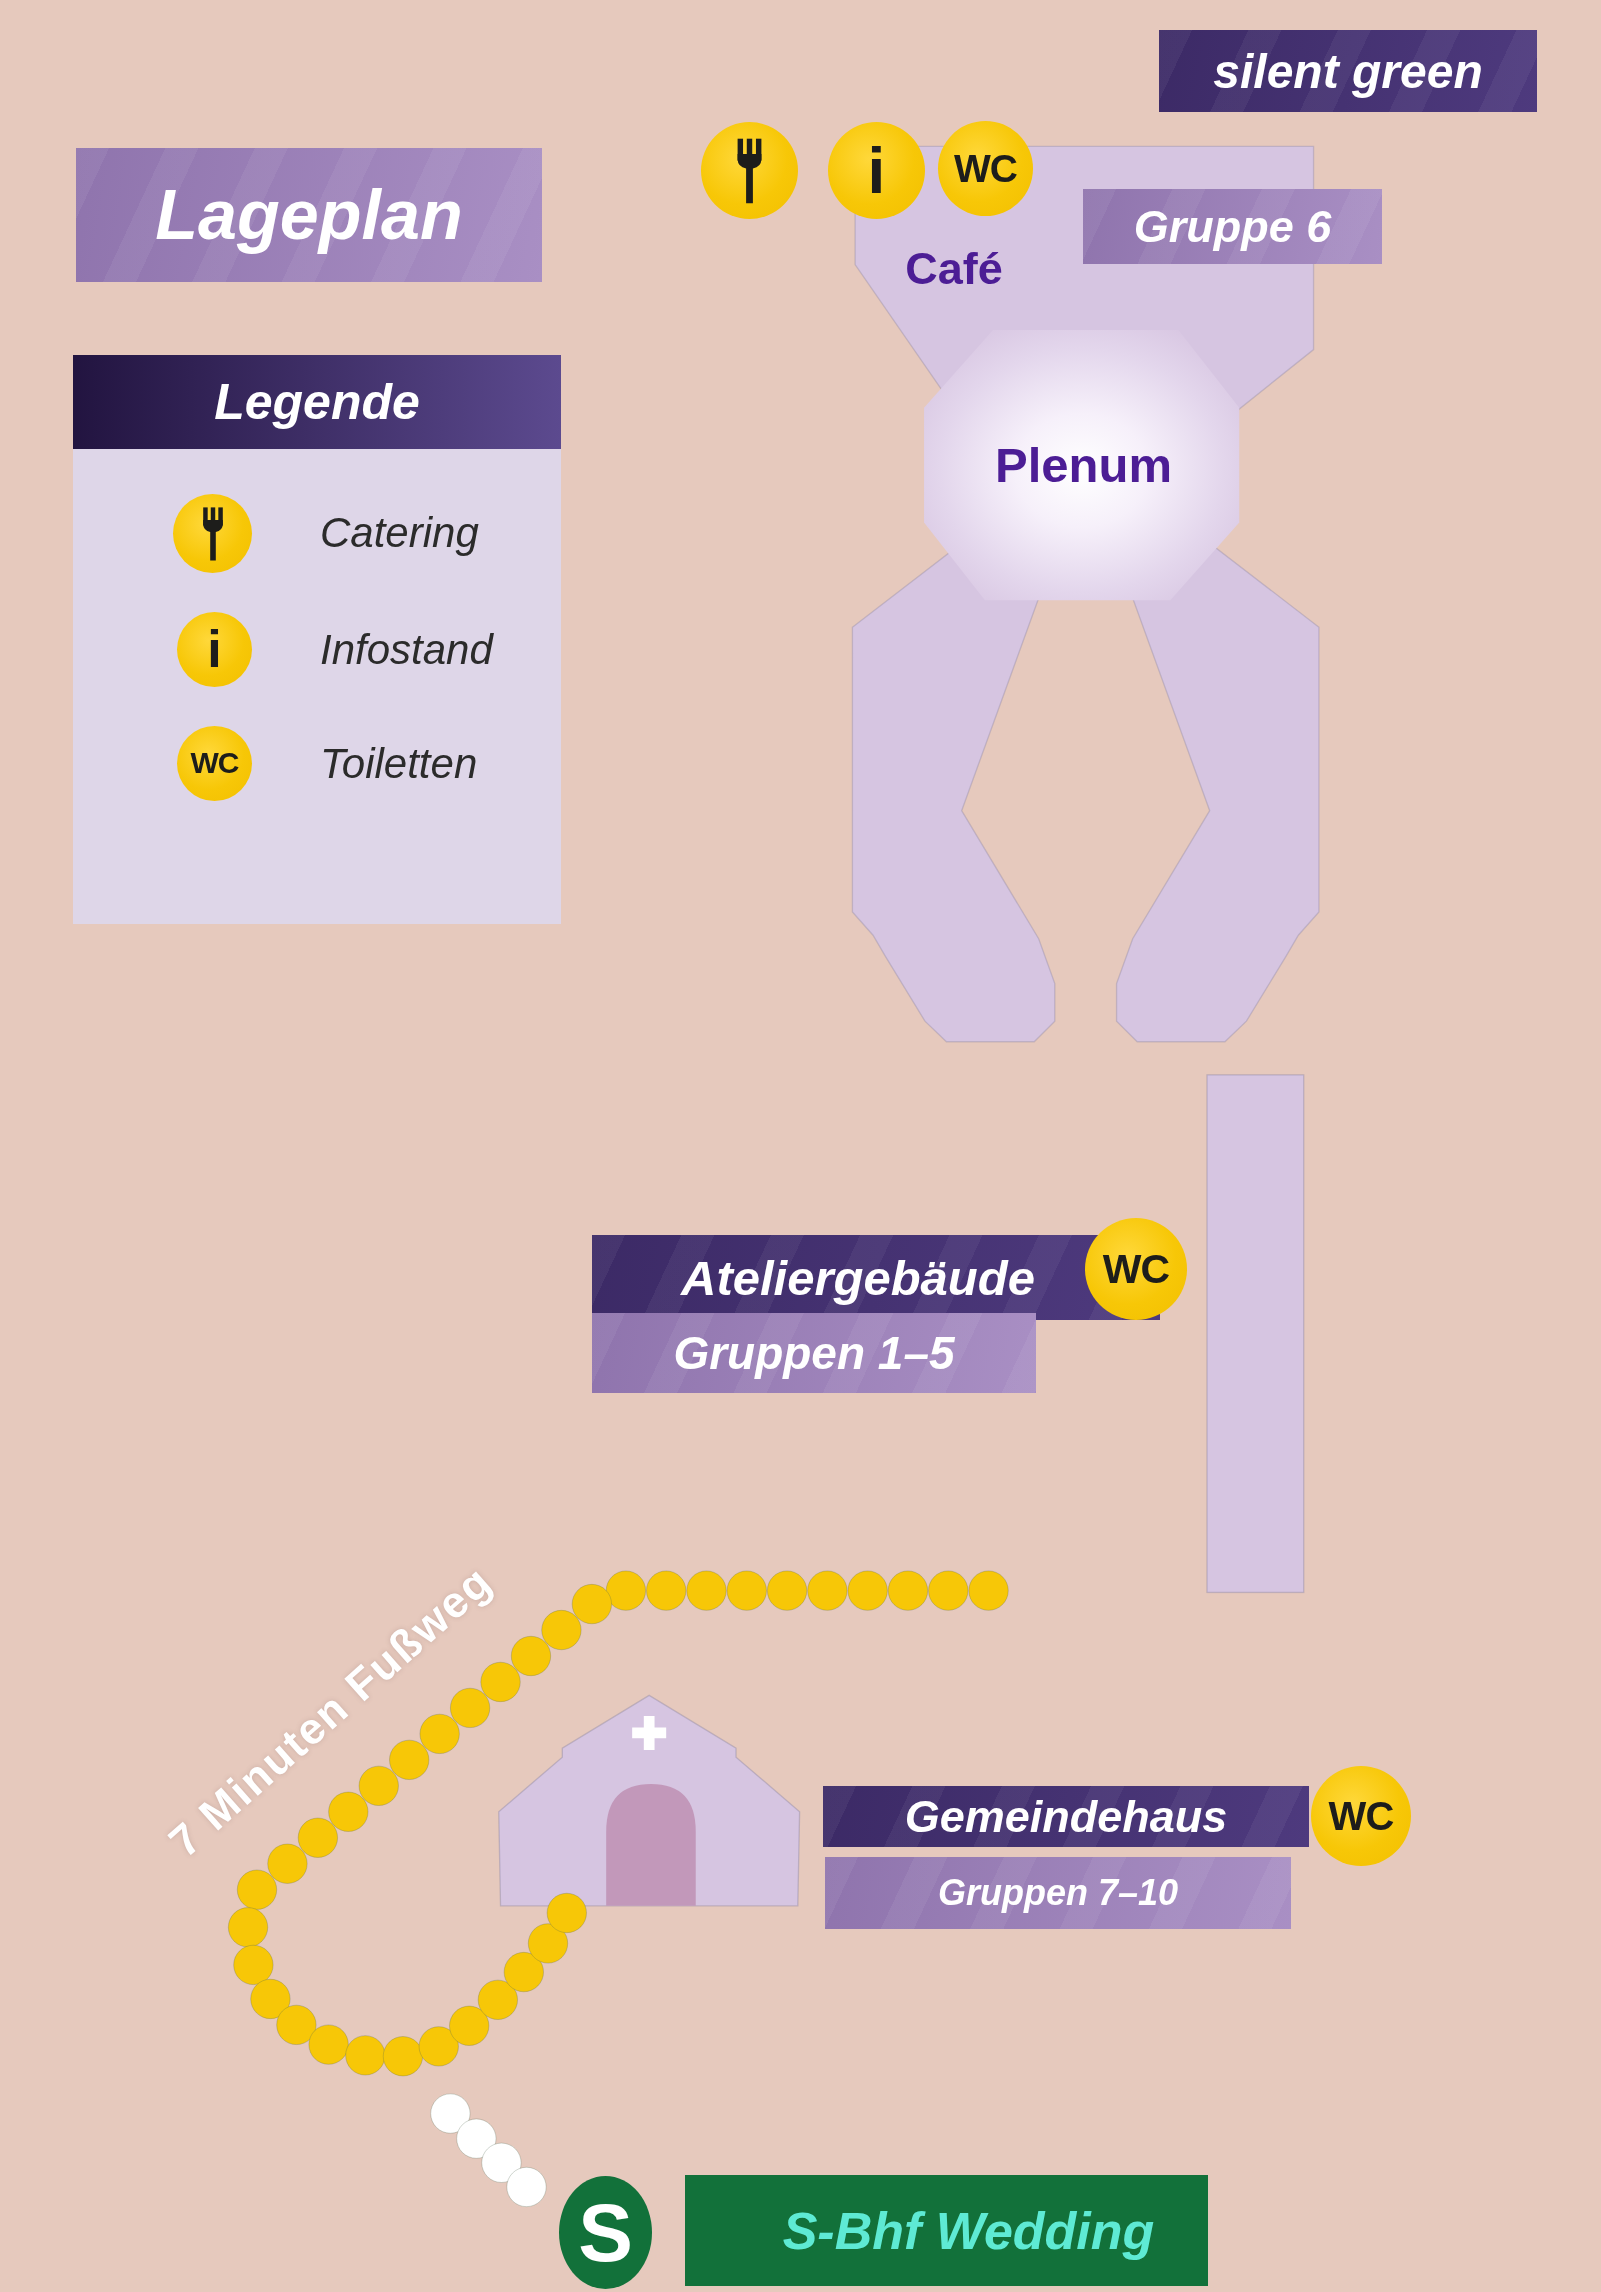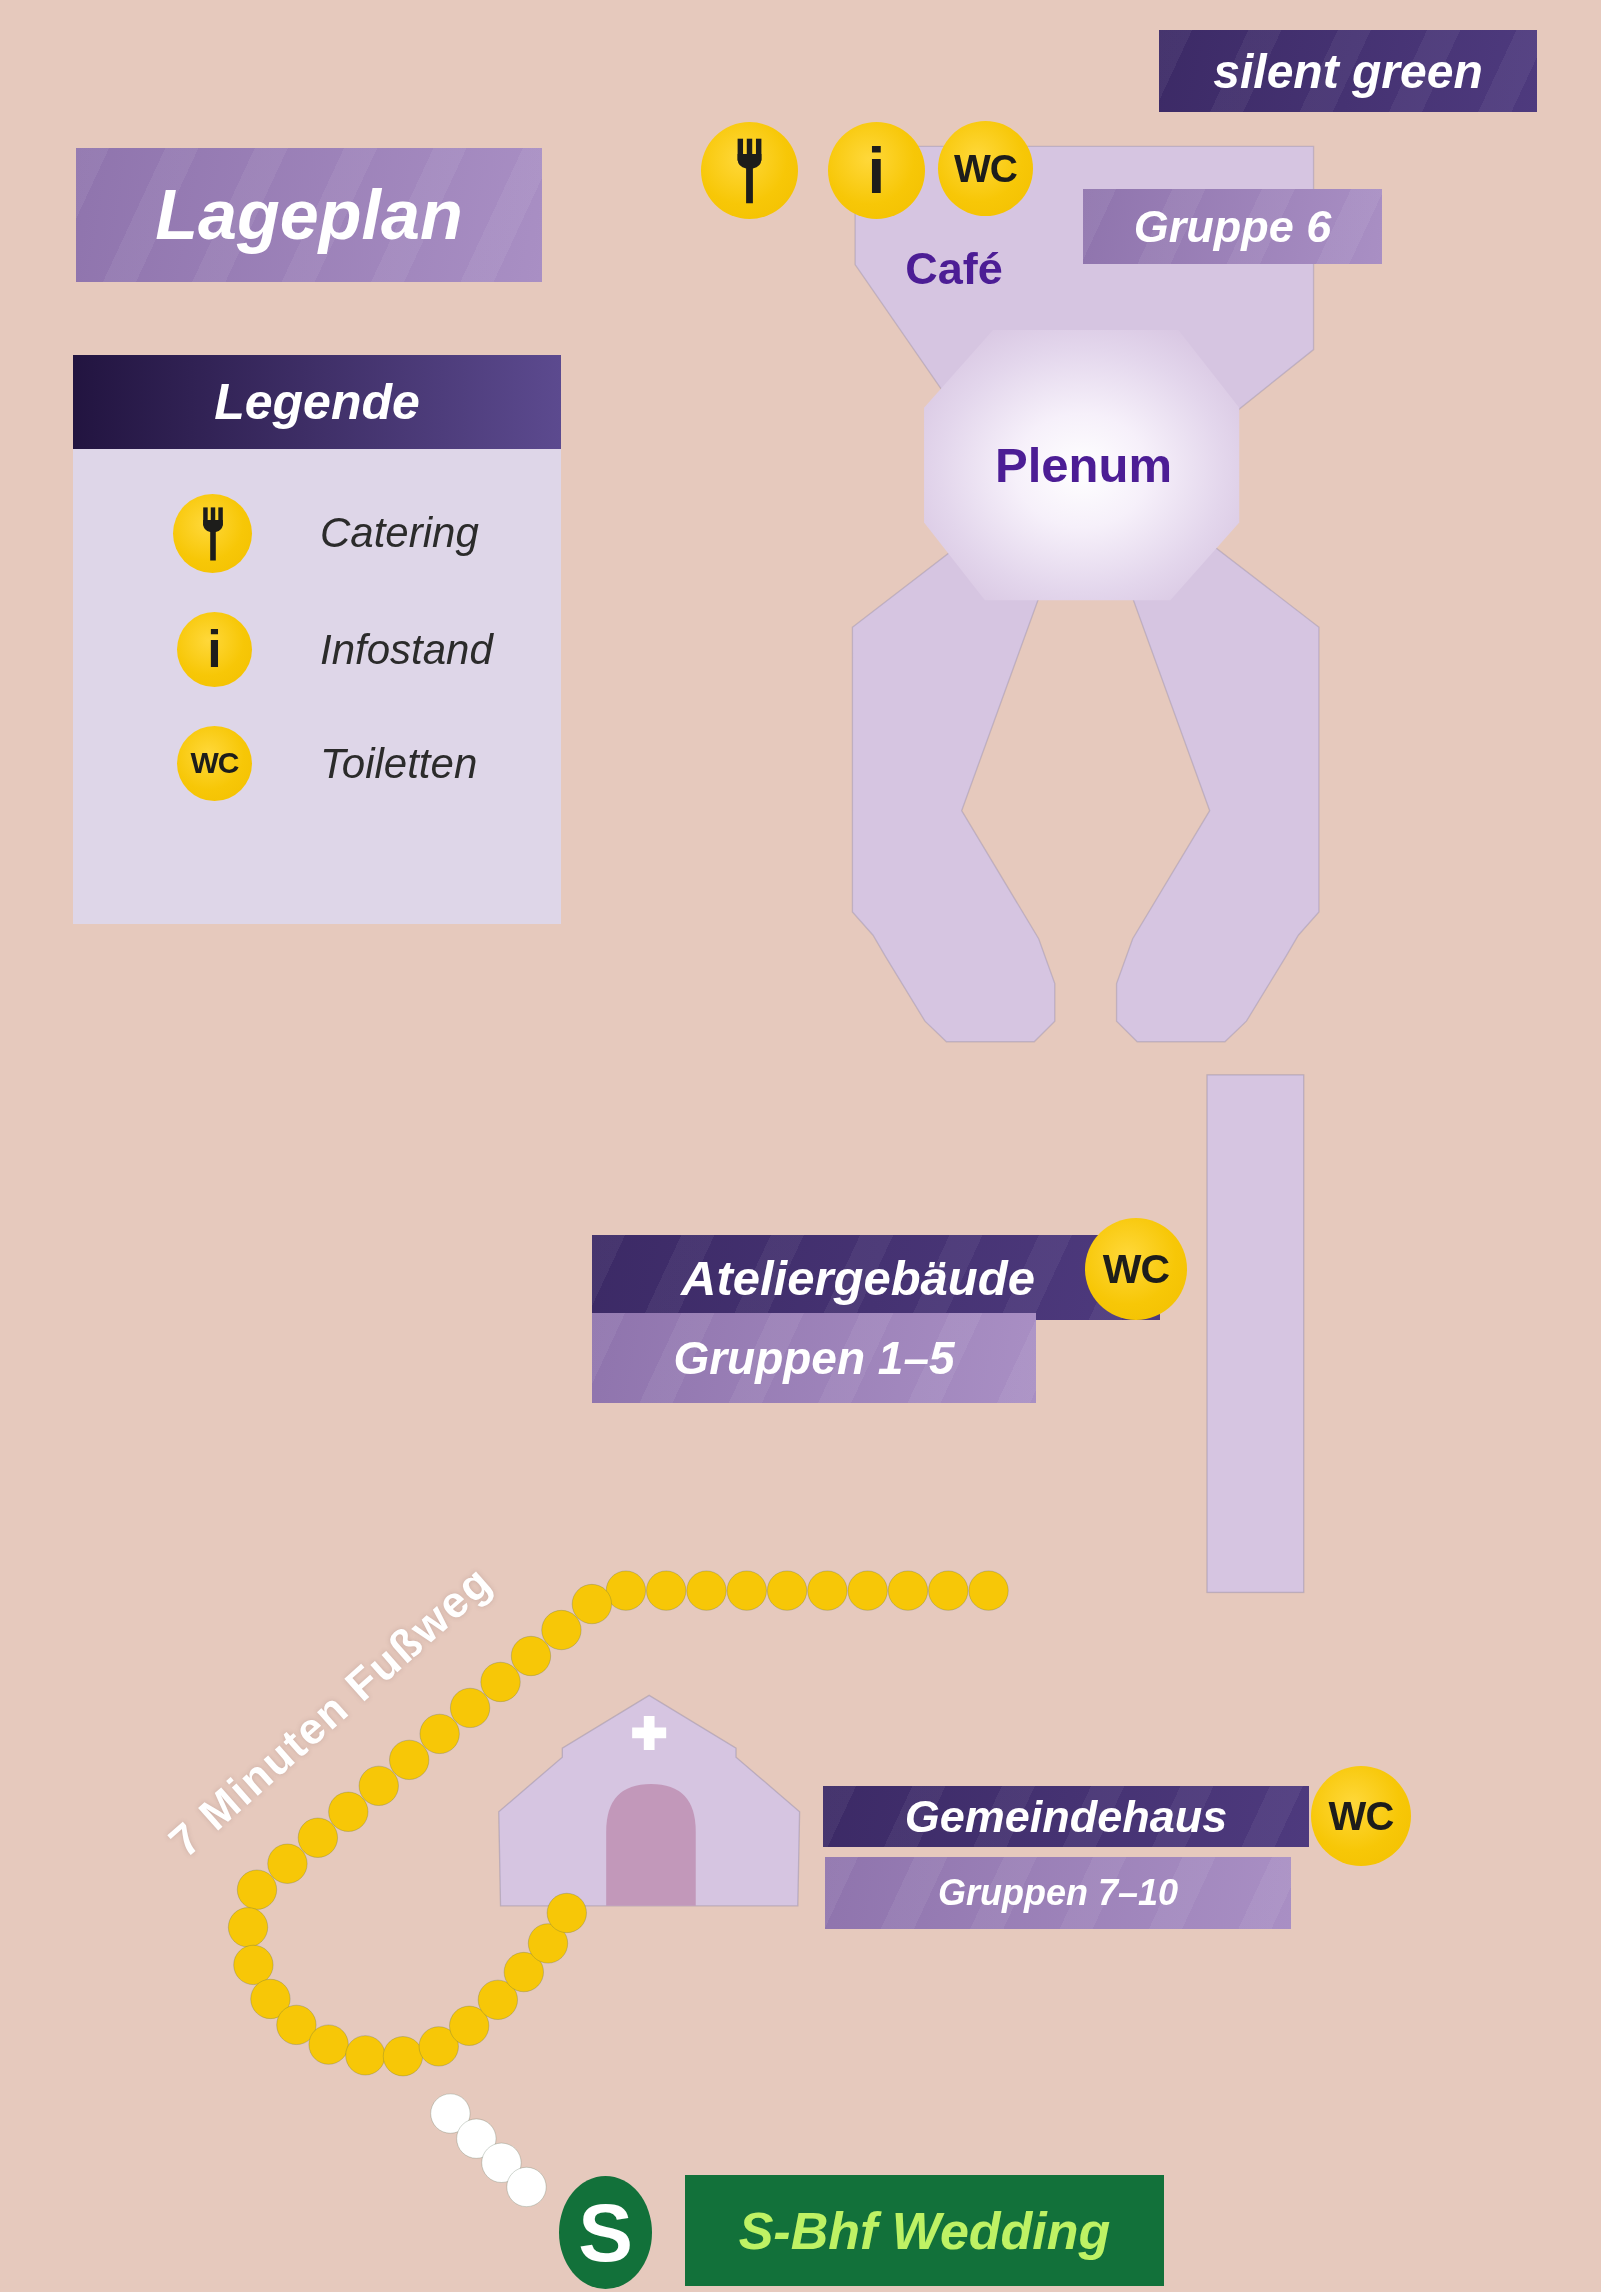--- a/index.html
+++ b/index.html
@@ -43,21 +43,21 @@
   }
   .legend-row-label{font-style:italic;color:#2b2b2b;}
   .walk{
     color:#fff;font-weight:bold;white-space:nowrap;letter-spacing:1.8px;
     transform:rotate(-41.5deg);transform-origin:0 50%;
     text-shadow:0 0 5.4px rgba(120,90,90,0.25);
     z-index:3;
   }
   .station-bar{
     display:flex;align-items:center;justify-content:center;
-    background:#12713a;color:#bef264;font-style:italic;font-weight:bold;z-index:3;
+    background:#12713a;color:#5eead4;font-style:italic;font-weight:bold;z-index:3;padding-left:44px;
   }
   .s-logo{
     background:#12713a;border-radius:50%;
     display:flex;align-items:center;justify-content:center;
     color:#fff;font-weight:bold;z-index:4;
   }
   .fork-svg{display:block;}
 </style>
 </head>
 <body>
@@ -189,21 +189,21 @@
   <div class="abs darktext" style="left:851px;top:240px;width:206px;height:57px;font-size:45px;display:flex;align-items:center;justify-content:center;">Café</div>
 
   <div class="abs midbar" style="left:1083px;top:189px;width:299px;height:75px;font-size:45px;">Gruppe 6</div>
 
   <div class="abs darktext" style="left:940px;top:435px;width:287px;height:59px;font-size:49px;display:flex;align-items:center;justify-content:center;">Plenum</div>
 
   <div class="abs bar striped" style="left:592px;top:1235px;width:568px;height:85px;font-size:49px;padding-right:36px;box-sizing:border-box;">Ateliergebäude</div>
   <div class="abs circle" style="left:1085px;top:1218px;width:102px;height:102px;font-size:41px;">
     <span class="wc-glyph">WC</span>
   </div>
-  <div class="abs midbar" style="left:592px;top:1313px;width:444px;height:90px;font-size:46px;">Gruppen 1–5</div>
+  <div class="abs midbar" style="left:592px;top:1313px;width:444px;height:80px;font-size:46px;">Gruppen 1–5</div>
 
   <div class="abs bar striped" style="left:823px;top:1786px;width:486px;height:61px;font-size:45px;">Gemeindehaus</div>
   <div class="abs circle" style="left:1311px;top:1766px;width:100px;height:100px;font-size:40px;">
     <span class="wc-glyph">WC</span>
   </div>
   <div class="abs midbar" style="left:825px;top:1857px;width:466px;height:72px;font-size:36px;">Gruppen 7–10</div>
 
   <div class="abs walk" style="left:176px;top:1823px;font-size:44px;">7 Minuten Fußweg</div>
 
   <div class="abs s-logo" style="left:559px;top:2176px;width:93px;height:113px;font-size:82px;">

